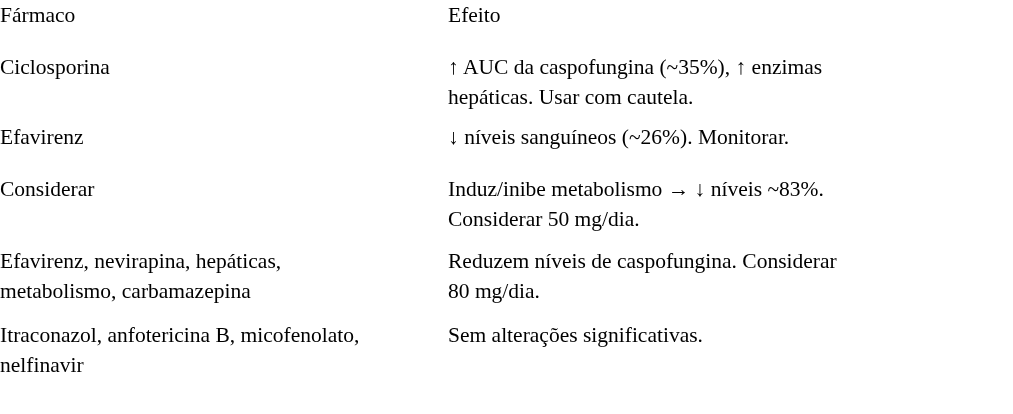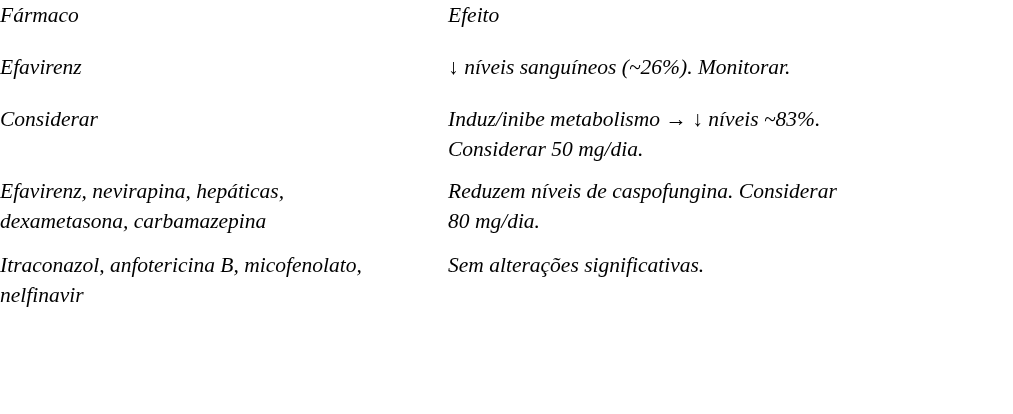--- a/index.html
+++ b/index.html
@@ -19,21 +19,20 @@
     width: 1013px;
     height: 414px;
     box-sizing: border-box;
     padding: 0;
   }
   table.drug-table {
     border-collapse: collapse;
     border: none;
     width: 1013px;
     table-layout: fixed;
-    font-style: italic;
   }
   table.drug-table td,
   table.drug-table th {
     border: none;
     padding: 0;
     vertical-align: top;
     text-align: left;
     font-weight: normal;
     font-size: 21.5px;
     line-height: 30px;
@@ -70,40 +69,47 @@
     <colgroup>
       <col class="col-drug">
       <col class="col-effect">
     </colgroup>
     <tbody>
       <tr class="header-row">
         <td class="cell-drug">Fármaco</td>
         <td class="cell-effect">Efeito</td>
       </tr>
 
+      <tr class="data-row r1">
+        <td class="cell-drug">Ciclosporina</td>
+        <td class="cell-effect">
+          <span class="nowrap-line">↑ AUC da caspofungina (~35%), ↑ enzimas</span>
+          <span class="nowrap-line">hepáticas. Usar com cautela.</span>
+        </td>
+      </tr>
 
       <tr class="data-row r2">
         <td class="cell-drug">Efavirenz</td>
         <td class="cell-effect">
           <span class="nowrap-line">↓ níveis sanguíneos (~26%). Monitorar.</span>
         </td>
       </tr>
 
       <tr class="data-row r3">
         <td class="cell-drug">Considerar</td>
         <td class="cell-effect">
           <span class="nowrap-line">Induz/inibe metabolismo → ↓ níveis ~83%.</span>
           <span class="nowrap-line">Considerar 50 mg/dia.</span>
         </td>
       </tr>
 
       <tr class="data-row r4">
         <td class="cell-drug">
           <span class="nowrap-line">Efavirenz, nevirapina, hepáticas,</span>
-          <span class="nowrap-line">dexametasona, carbamazepina</span>
+          <span class="nowrap-line">metabolismo, carbamazepina</span>
         </td>
         <td class="cell-effect">
           <span class="nowrap-line">Reduzem níveis de caspofungina. Considerar</span>
           <span class="nowrap-line">80 mg/dia.</span>
         </td>
       </tr>
 
       <tr class="data-row r5">
         <td class="cell-drug">
           <span class="nowrap-line">Itraconazol, anfotericina B, micofenolato,</span>

